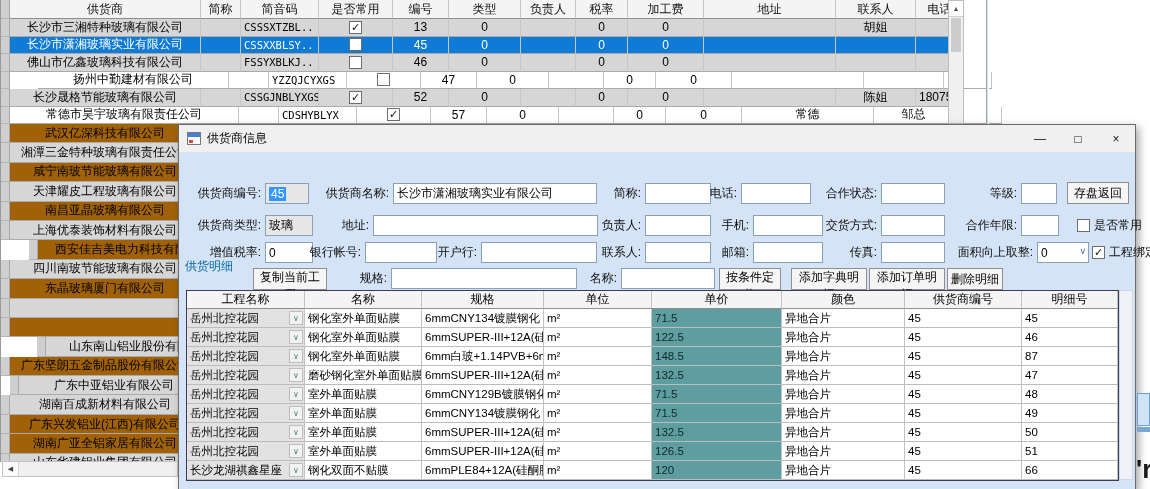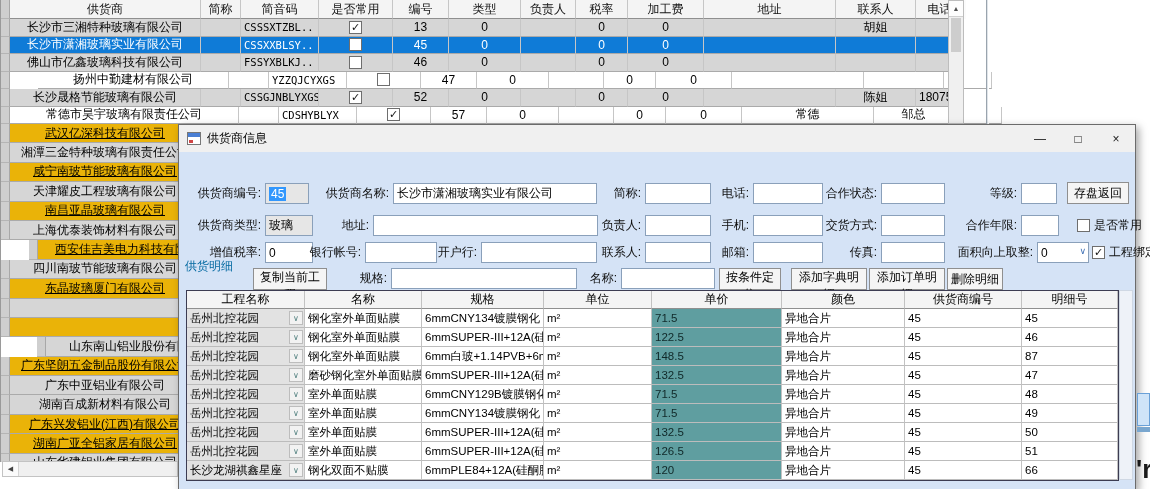--- a/index.html
+++ b/index.html
@@ -32,21 +32,21 @@
 
   
   .divider { position:absolute; left:986px; top:0; width:3px; height:124px;
              border-left:1px solid #9aa4ae; border-right:1px solid #ffffff; background:#dfe4e9; }
 
   
   .left-list { position:absolute; left:0; top:124px; width:178px; height:338px; overflow:hidden; border-left:1px solid #9a9a9a; }
   .lrow { display:flex; }
   .lcell { width:191px; flex:none; border-right:1px solid #c6c6c6; border-bottom:1px solid #aaaaaa;
            display:flex; align-items:center; justify-content:center; font-size:12px; white-space:nowrap; overflow:hidden; color:#000; }
-  .lrow.gray .lcell { background:#d6d6d6; } .lrow.white .lcell { background:#eab308;text-decoration:underline; }
+  .lrow.gray .lcell { background:#d6d6d6; } .lrow.white .lcell { background:#a16207; }
 
   
   .hscroll { position:absolute; left:2px; top:461px; width:176px; height:16px; background:#f0f0f0; border:1px solid #c3c3c3; display:flex; }
   .hs-btn { width:16px; height:100%; background:#fbfbfb; border-right:1px solid #d5d5d5; font-size:7px; color:#444;
             display:flex; align-items:center; justify-content:center; }
 
   
   .dialog { position:absolute; left:178px; top:124px; width:958px; height:366px; background:#d5e3f6;
             border:1px solid #6b6b6b; box-shadow:3px 3px 8px rgba(0,0,0,.35); }
   .titlebar { position:absolute; left:0; top:0; width:100%; height:27px; background:#f0f0f0; display:flex; align-items:center; }
@@ -286,21 +286,21 @@
         <div class="lcell"></div>
       </div>
       <div class="lrow gray" style="height: 19.4px; padding-left: 36px;">
         <div class="bstub"></div>
         <div class="lcell">山东南山铝业股份有限公司</div>
       </div>
       <div class="lrow white" style="height: 19.4px;">
         <div class="bstub"></div>
         <div class="lcell">广东坚朗五金制品股份有限公司</div>
       </div>
-      <div class="lrow gray" style="height: 19.4px;">
+      <div class="lrow gray" style="height: 19.4px; padding-left: 9px;">
         <div class="bstub"></div>
         <div class="lcell">广东中亚铝业有限公司</div>
       </div>
       <div class="lrow gray" style="height: 19.4px;">
         <div class="bstub"></div>
         <div class="lcell">湖南百成新材料有限公司</div>
       </div>
       <div class="lrow white" style="height: 19.4px;">
         <div class="bstub"></div>
         <div class="lcell">广东兴发铝业(江西)有限公司</div>
@@ -339,21 +339,21 @@
         </div>
       </div>
       <div class="fld" style="left:130px;top:31px">
         <span class="lbl" style="width:80px">供货商名称:</span>
         <input class="inp" style="width: 204px;" value="长沙市潇湘玻璃实业有限公司">
       </div>
       <div class="fld" style="left:424px;top:31px">
         <span class="lbl" style="width:38px">简称:</span>
         <input class="inp" style="width: 66px;" value="">
       </div>
-      <div class="fld" style="left:534px;top:31px">
+      <div class="fld" style="left:522px;top:31px">
         <span class="lbl" style="width:36px">电话:</span>
         <input class="inp" style="width: 70px;" value="">
       </div>
       <div class="fld" style="left:644px;top:31px">
         <span class="lbl" style="width:54px">合作状态:</span>
         <input class="inp" style="width: 64px;" value="">
       </div>
       <div class="fld" style="left:800px;top:31px">
         <span class="lbl" style="width:38px">等级:</span>
         <input class="inp" style="width: 36px;" value="">

